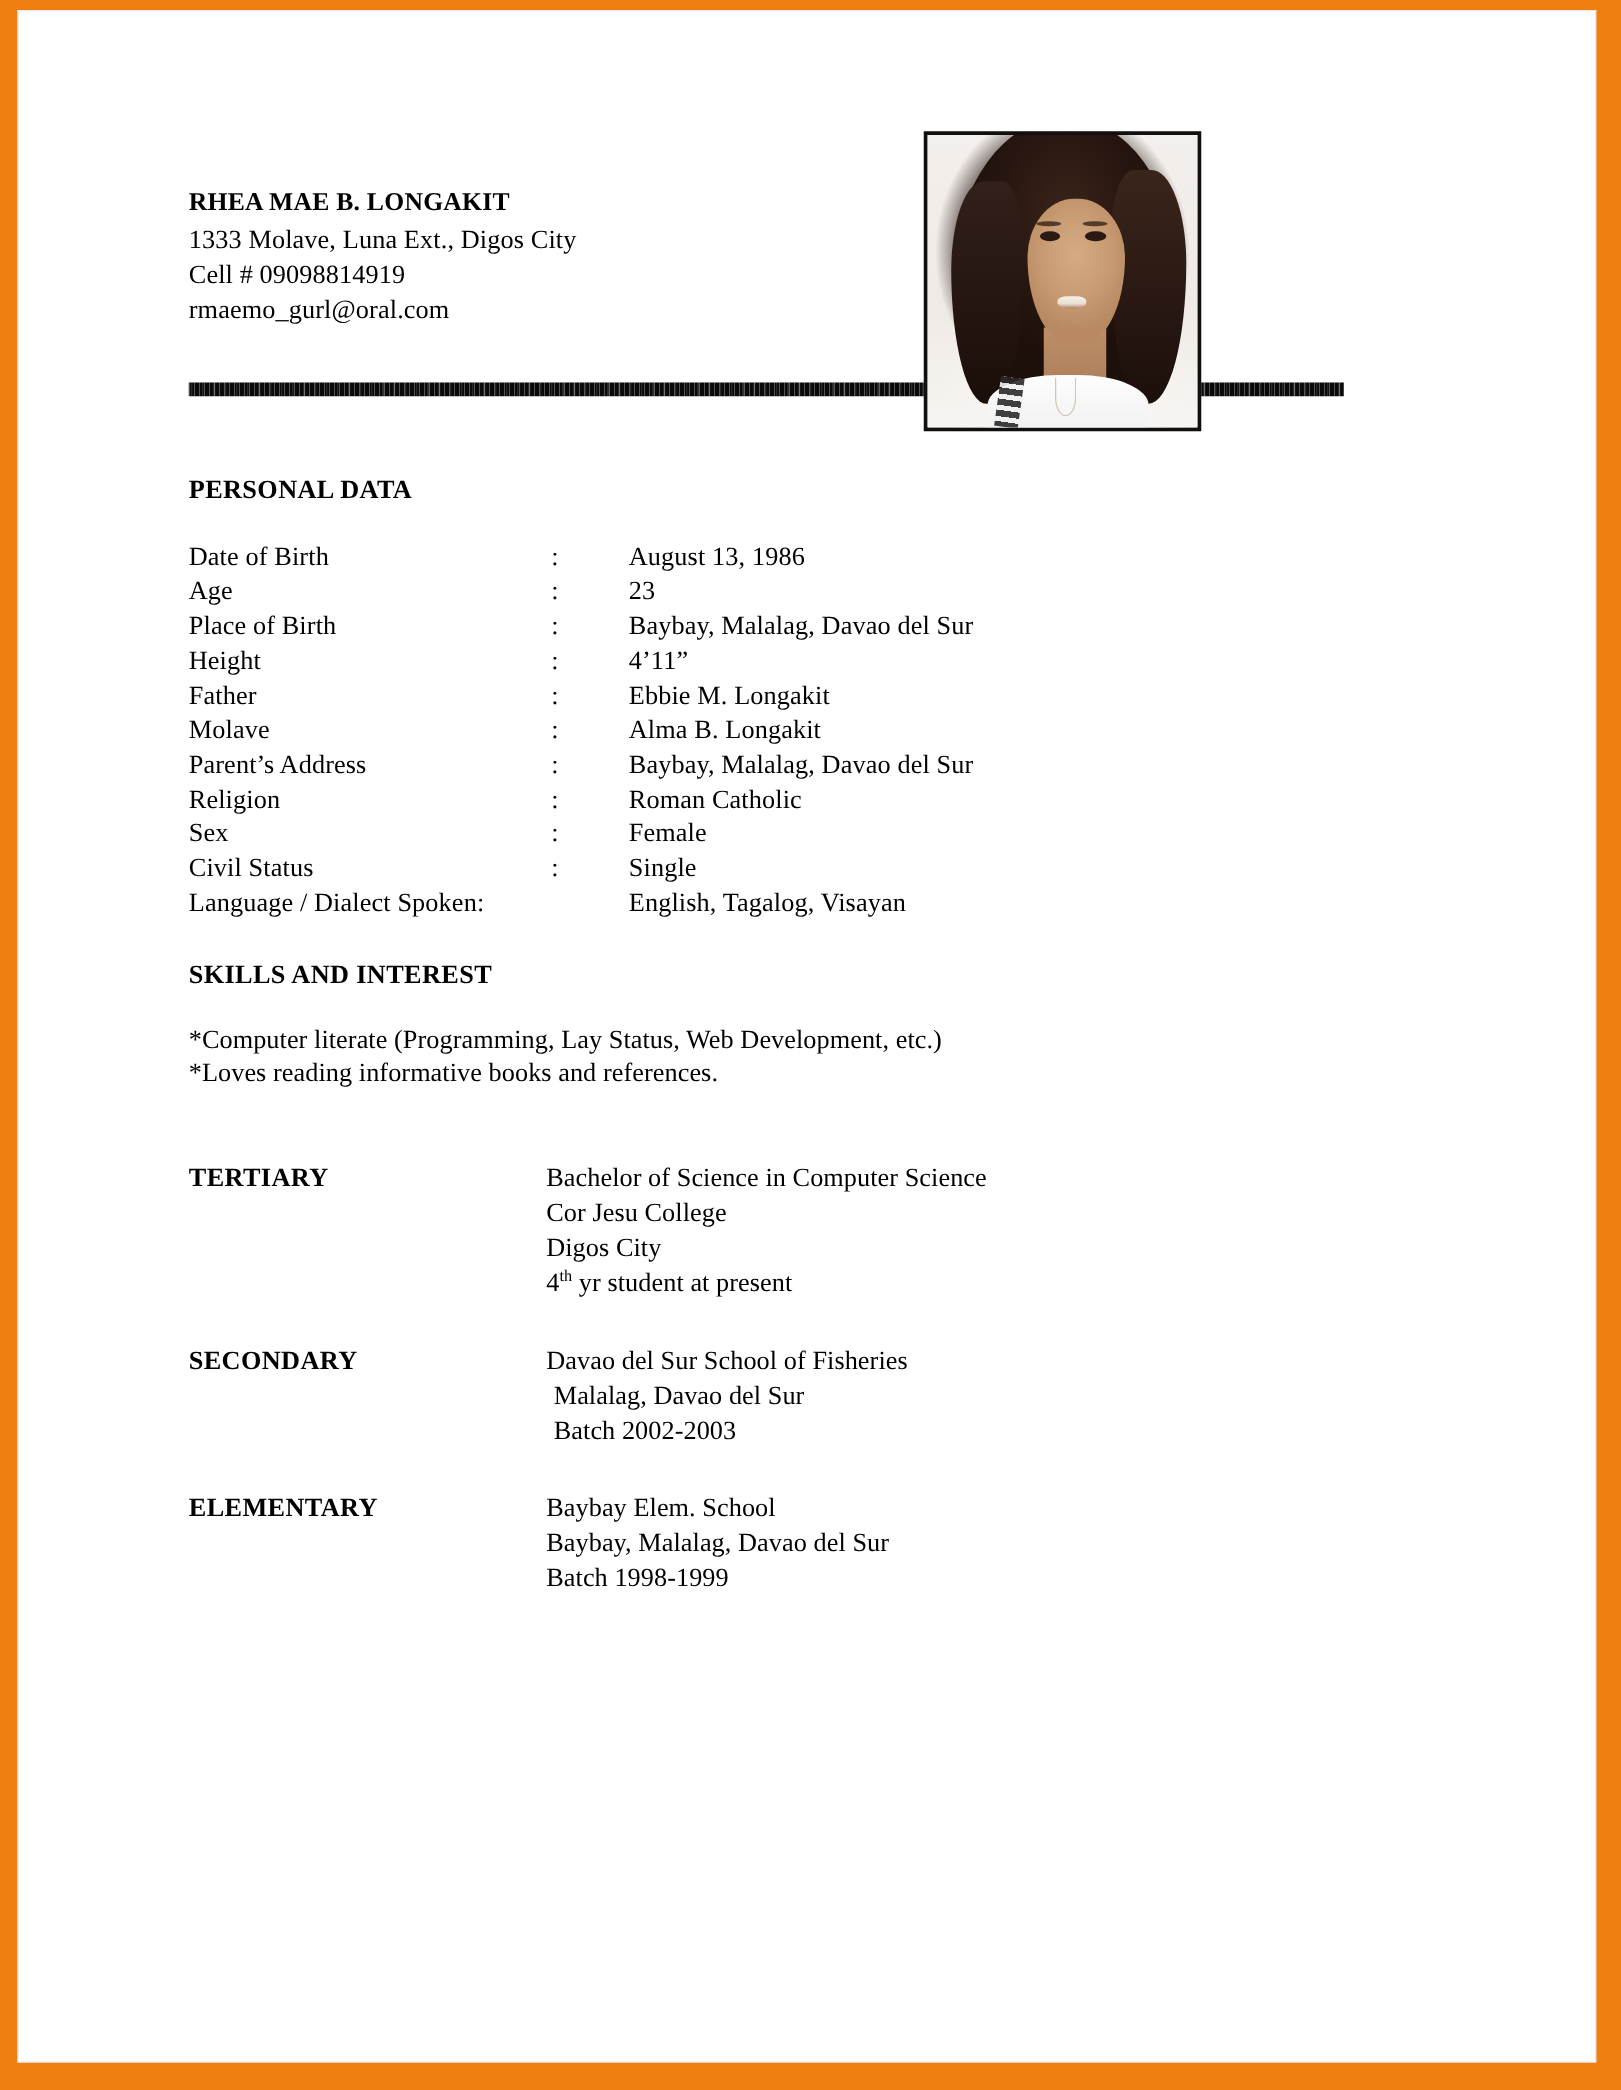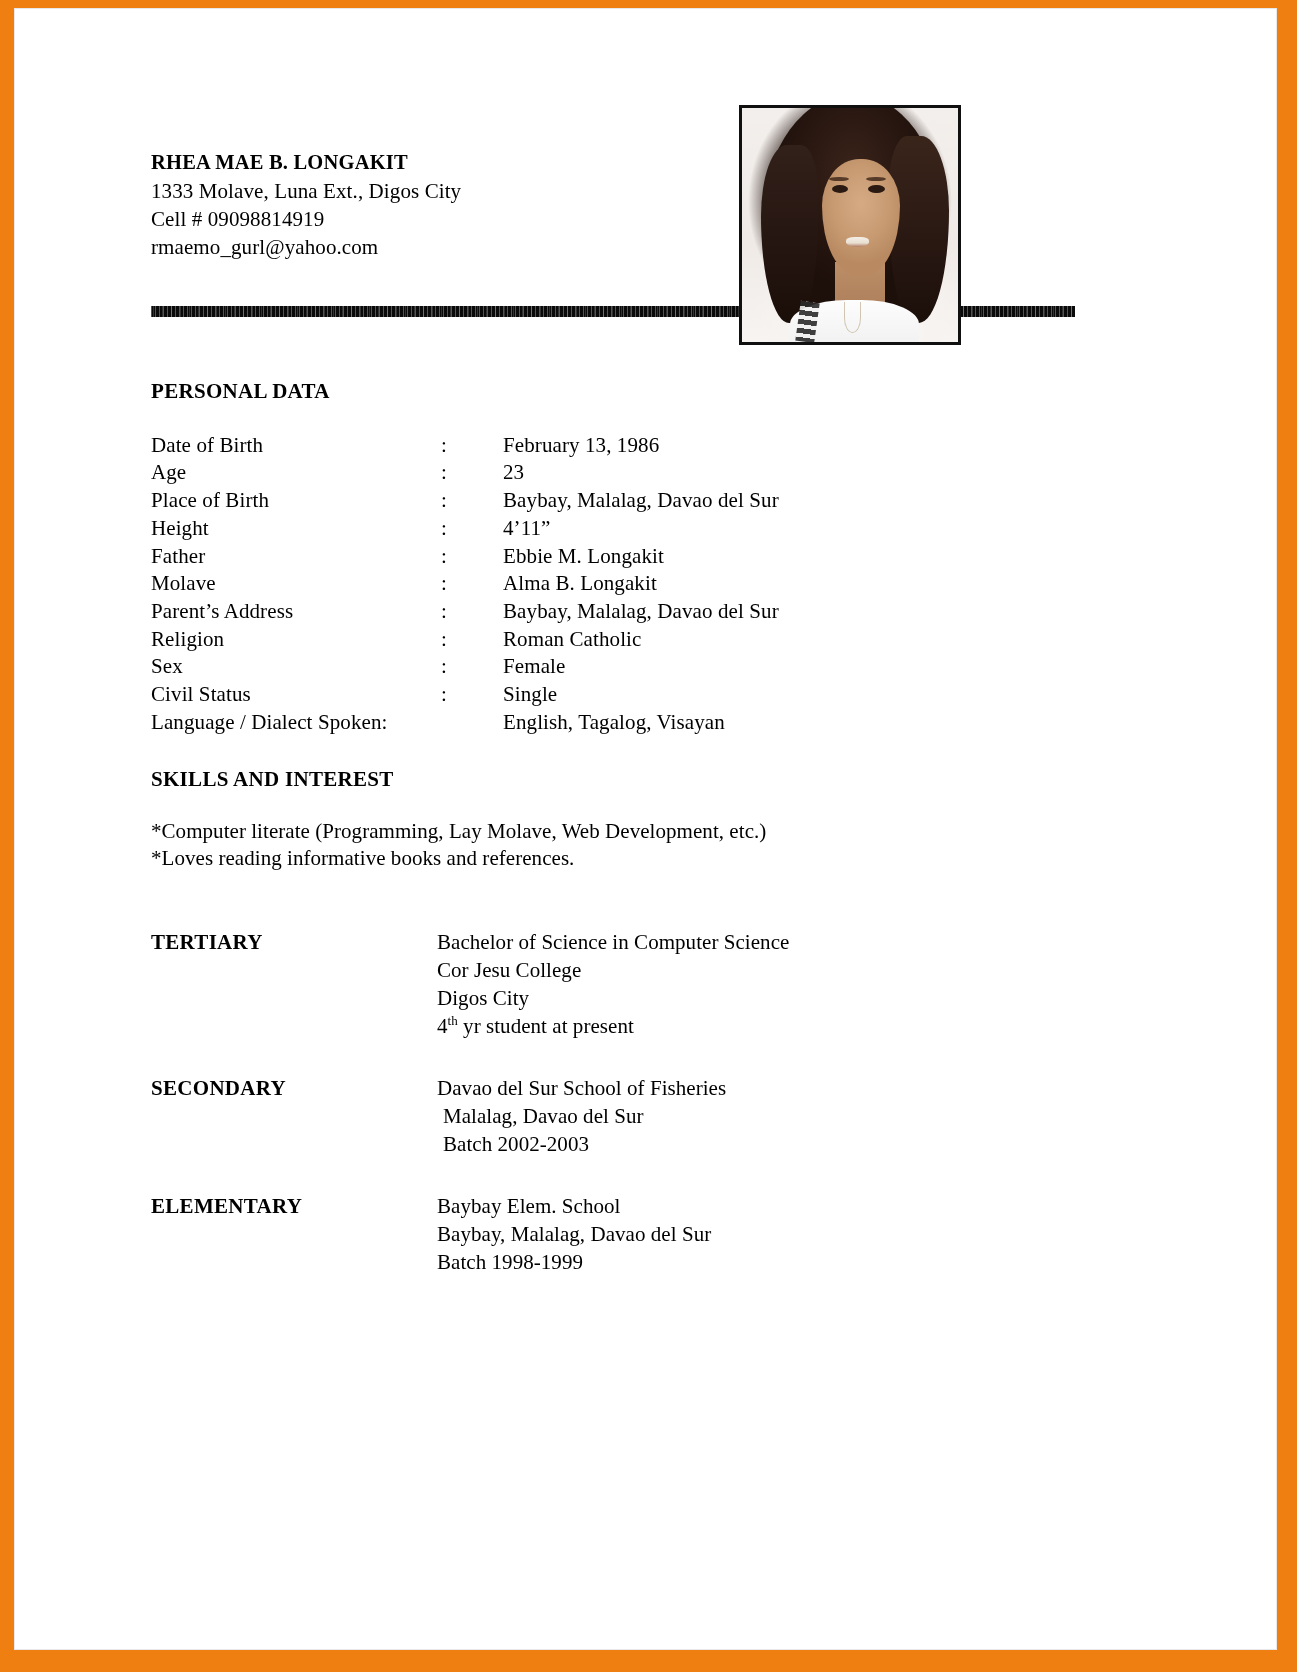--- a/index.html
+++ b/index.html
@@ -298,33 +298,33 @@
       <div class="content">
 
         <div class="header-block">
 
           <div class="person-name">RHEA MAE B. LONGAKIT</div>
 
           <div class="contact-line">1333 Molave, Luna Ext., Digos City</div>
 
           <div class="contact-line">Cell # 09098814919</div>
 
-          <div class="contact-line">rmaemo_gurl@yahoo.com</div>
+          <div class="contact-line">rmaemo_gurl@oral.com</div>
         </div>
 
         <div class="divider"></div>
 
         <div class="section-heading" id="personal-data-heading">PERSONAL DATA</div>
 
         <table class="data-table">
           <tbody>
             <tr>
               <td class="col-label">Date of Birth</td>
               <td class="col-colon">:</td>
-              <td class="col-value">February 13, 1986</td>
+              <td class="col-value">August 13, 1986</td>
             </tr>
             <tr>
               <td class="col-label">Age</td>
               <td class="col-colon">:</td>
               <td class="col-value">23</td>
             </tr>
             <tr>
               <td class="col-label">Place of Birth</td>
               <td class="col-colon">:</td>
               <td class="col-value">Baybay, Malalag, Davao del Sur</td>
@@ -367,21 +367,21 @@
             <tr>
               <td class="col-label label-wide" colspan="2">Language / Dialect Spoken:</td>
               <td class="col-value">English, Tagalog, Visayan</td>
             </tr>
           </tbody>
         </table>
 
         <div class="section-heading" id="skills-heading">SKILLS AND INTEREST</div>
 
         <div class="skills-list">
-          <div class="skill-line">*Computer literate (Programming, Lay Molave, Web Development, etc.)</div>
+          <div class="skill-line">*Computer literate (Programming, Lay Status, Web Development, etc.)</div>
           <div class="skill-line">*Loves reading informative books and references.</div>
         </div>
 
         <div class="education">
 
           <div class="edu-row">
             <div class="edu-level">TERTIARY</div>
             <div class="edu-details">
               <div class="edu-line">Bachelor of Science in Computer Science</div>
               <div class="edu-line">Cor Jesu College</div>

